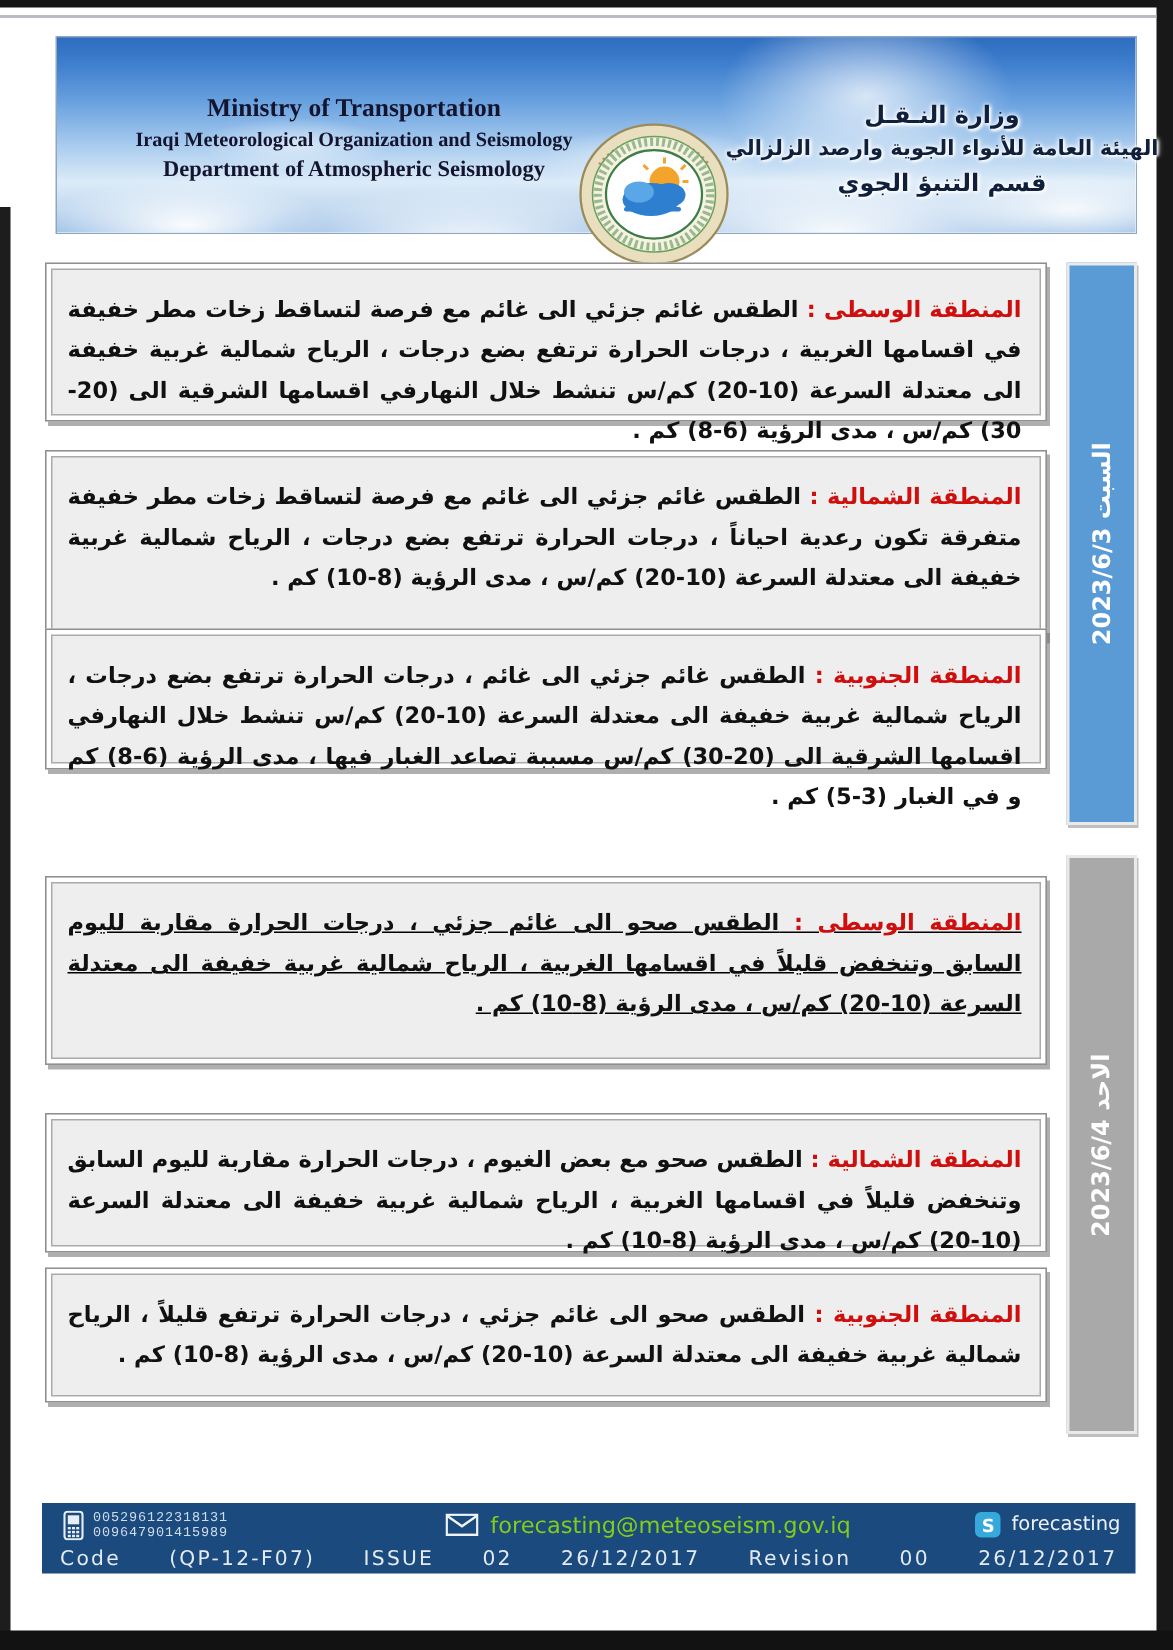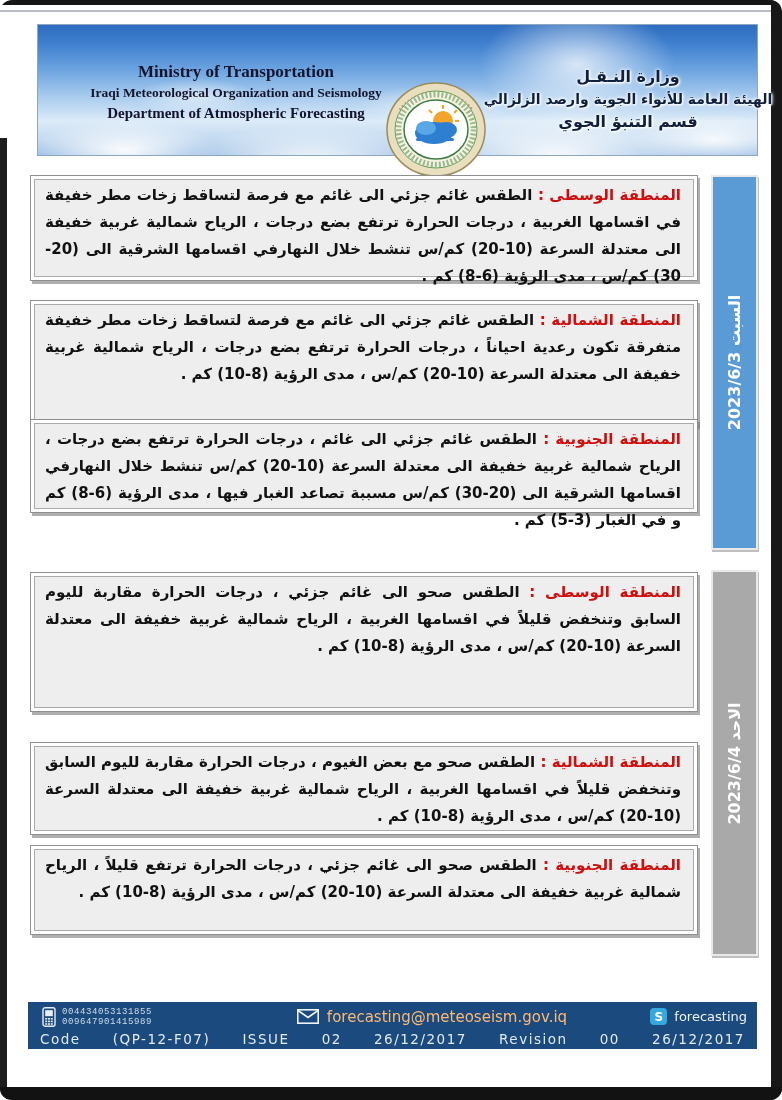--- a/index.html
+++ b/index.html
@@ -1,20 +1,19 @@
 <!DOCTYPE html>
 <html lang="ar" dir="ltr"><head>
 <meta charset="utf-8">
 <style>
   html,body{margin:0;padding:0;background:#ffffff;}
   .page{
     position:relative;width:782px;height:1100px;margin:0 auto;
     background:#ffffff;overflow:hidden;
     font-family:"DejaVu Sans","Liberation Sans",sans-serif;
-    border-radius:12px;
   }
   
   .scan-top{position:absolute;left:0;top:0;width:782px;height:5px;background:#161616;}
   .scan-right{position:absolute;right:0;top:0;width:11px;height:1100px;background:#181818;}
   .scan-left{position:absolute;left:0;top:138px;width:7px;height:962px;background:#1d1d1d;}
   .scan-bottom{position:absolute;left:0;top:1087px;width:782px;height:13px;background:#121212;}
   .top-rule{position:absolute;left:0;top:10px;width:771px;height:2px;background:#b9bcc4;}
 
   
   .header-photo{
@@ -45,31 +44,31 @@
   .hdr-ar .l1{font-size:16px;line-height:23px;}
   .hdr-ar .l2{font-size:14px;line-height:22px;}
   .hdr-ar .l3{font-size:16px;line-height:23px;}
   .logo{position:absolute;left:348px;top:57px;width:100px;height:95px;}
 
   
   .fbox{
     position:absolute;left:30px;width:668px;background:#eeeeee;
     border:1px solid #8f8f8f;
     box-shadow:inset 0 0 0 3px #ffffff, inset 0 0 0 4px #aaaaaa, 2px 3px 0 rgba(110,110,110,.55);
-    box-sizing:border-box;padding:6px 16px 6px 14px;
+    box-sizing:border-box;padding:17px 16px 6px 14px;
   }
   .fbox p{
     margin:0;direction:rtl;text-align:justify;
     font-size:15px;line-height:27px;font-weight:700;color:#111111;
   }
   .rtitle{color:#cf0e0e;}
   .b1{top:175px;height:106px;}
   .b2{top:300px;height:126px;}
   .b3{top:419px;height:94px;}
-  .b4{top:572px;height:140px;}
+  .b4{top:584px;height:126px;text-decoration:underline;}
   .b5{top:742px;height:93px;}
   .b6{top:845px;height:90px;}
 
   
   .daybar{
     position:absolute;left:711px;width:47px;border:2px solid #e9e9e9;box-sizing:border-box;
     box-shadow:1px 2px 0 rgba(0,0,0,.25);
     display:flex;align-items:center;justify-content:center;overflow:hidden;
   }
   .daybar.sat{top:175px;height:375px;background:#5b9bd5;}
@@ -81,21 +80,21 @@
 
   
   .footer{
     position:absolute;left:28px;top:1002px;width:729px;height:47px;
     background:#1a4a7e;color:#e9eef4;box-sizing:border-box;
   }
   .f-row1{display:flex;align-items:center;height:27px;padding:2px 10px 0 14px;box-sizing:border-box;}
   .f-phone{display:flex;align-items:center;gap:6px;width:215px;}
   .f-phone-nums{display:flex;flex-direction:column;}
   .f-phone-nums span{font-size:9px;line-height:10px;letter-spacing:.6px;color:#cfdcea;font-family:"Liberation Mono","DejaVu Sans Mono",monospace;}
-  .f-mail{display:flex;align-items:center;gap:8px;flex:1;justify-content:center;font-size:15px;font-weight:400;color:#fdba74;}
+  .f-mail{display:flex;align-items:center;gap:8px;flex:1;justify-content:center;font-size:15px;font-weight:400;color:#84cc16;}
   .f-skype{display:flex;align-items:center;gap:7px;width:140px;justify-content:flex-end;font-size:13px;color:#eef2f7;}
   .skype-badge{
     width:17px;height:17px;background:#35a8dc;border-radius:4px;color:#ffffff;
     font-size:12px;font-weight:700;display:flex;align-items:center;justify-content:center;line-height:1;
   }
   .f-row2{
     display:flex;justify-content:space-between;align-items:center;
     padding:0 12px;height:19px;font-size:13.5px;font-weight:400;letter-spacing:1.5px;color:#e3eaf1;text-align:center;
   }
 </style>
@@ -107,21 +106,21 @@
   <div class="scan-top"></div>
   <div class="scan-right"></div>
   <div class="scan-left"></div>
   <div class="scan-bottom"></div>
   <div class="top-rule"></div>
 
   <div class="header-photo">
     <div class="hdr-en">
       <div class="l1">Ministry of Transportation</div>
       <div class="l2">Iraqi Meteorological Organization and Seismology</div>
-      <div class="l3">Department of Atmospheric Forecasting</div>
+      <div class="l3">Department of Atmospheric Seismology</div>
     </div>
     <div class="hdr-ar">
       <div class="l1">وزارة النـقـل</div>
       <div class="l2">الهيئة العامة للأنواء الجوية وارصد الزلزالي</div>
       <div class="l3">قسم التنبؤ الجوي</div>
     </div>
     <svg class="logo" viewBox="0 0 100 95">
       <ellipse cx="50" cy="47.5" rx="49" ry="46.5" fill="#e9dfbf" stroke="#9a8c5a" stroke-width="1.5"></ellipse>
       <path d="M14,28 A44 41 0 0 1 86,28" fill="none" stroke="#b9554d" stroke-width="3" stroke-dasharray="1.5 2.5" opacity="0.65"></path>
       <ellipse cx="50" cy="47.5" rx="41" ry="38.5" fill="#f6f2e0" stroke="#6aa05e" stroke-width="1"></ellipse>
@@ -175,21 +174,21 @@
               <rect x="8.8" y="11" width="2" height="1.6"></rect>
             <rect x="3.2" y="13.6" width="2" height="1.6"></rect>
               <rect x="6" y="13.6" width="2" height="1.6"></rect>
               <rect x="8.8" y="13.6" width="2" height="1.6"></rect>
             <rect x="3.2" y="16.2" width="2" height="1.6"></rect>
               <rect x="6" y="16.2" width="2" height="1.6"></rect>
               <rect x="8.8" y="16.2" width="2" height="1.6"></rect>
           </g>
         </svg>
         <div class="f-phone-nums">
-          <span>004434053131855</span>
+          <span>005296122318131</span>
           <span>009647901415989</span>
         </div>
       </div>
       <div class="f-mail">
         <svg width="22" height="15" viewBox="0 0 22 15">
           <rect x="0.8" y="0.8" width="20.4" height="13.4" fill="none" stroke="#f0f4f8" stroke-width="1.6"></rect>
           <path d="M1,1.5 L11,8.5 L21,1.5" fill="none" stroke="#f0f4f8" stroke-width="1.6"></path>
         </svg>
         <span>forecasting@meteoseism.gov.iq</span>
       </div>

